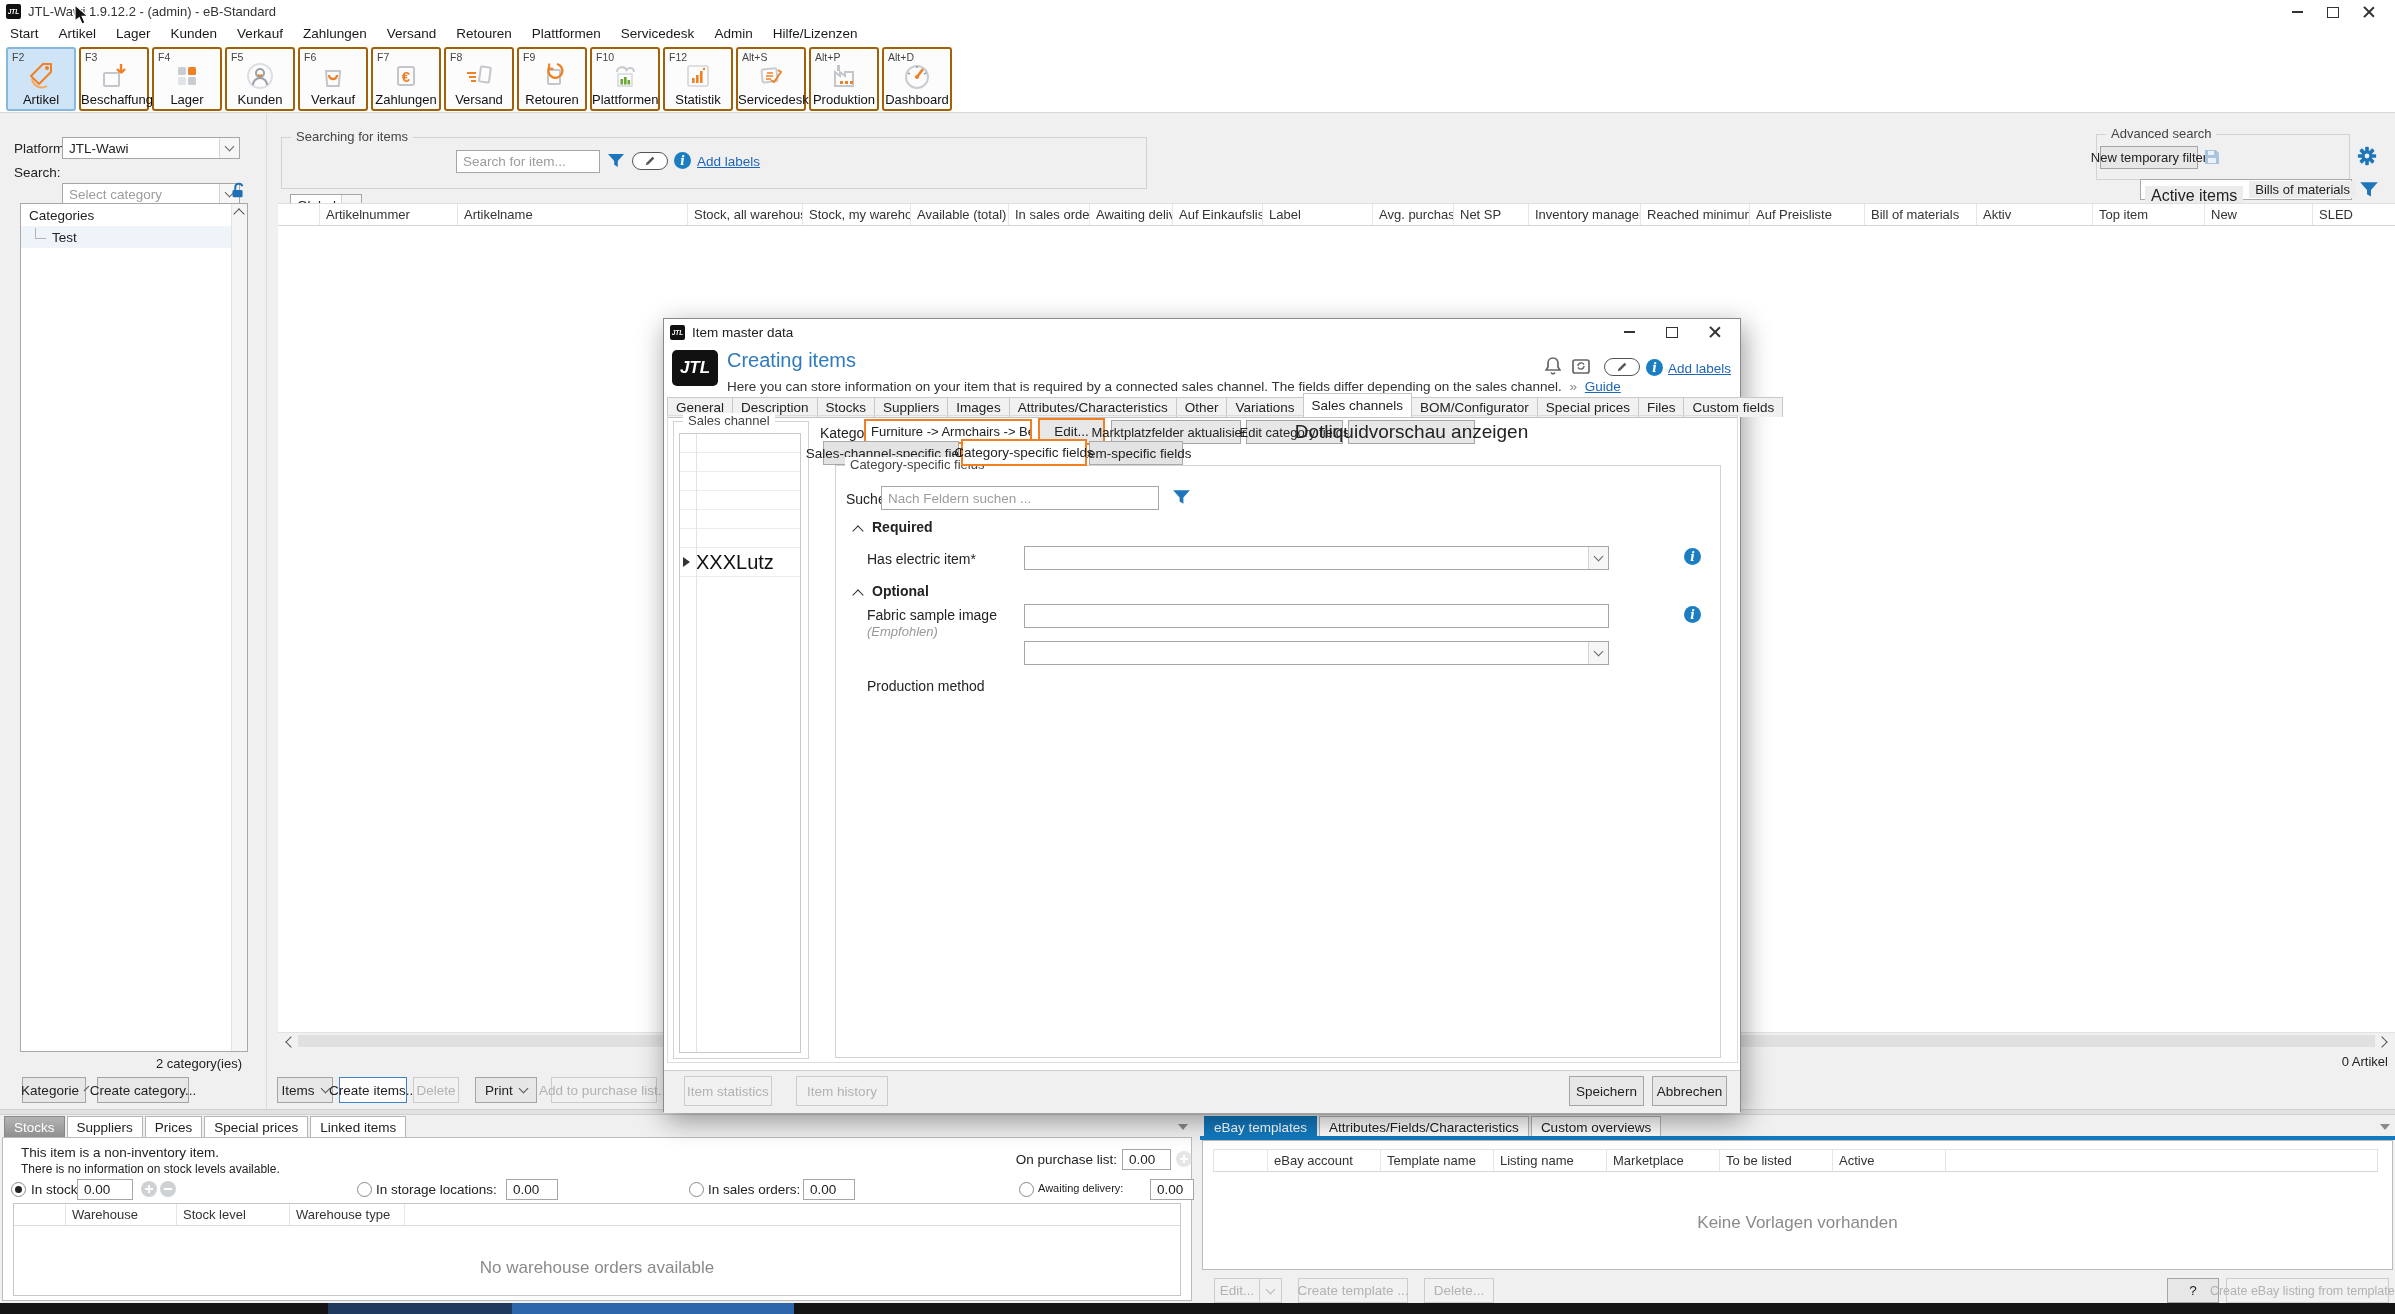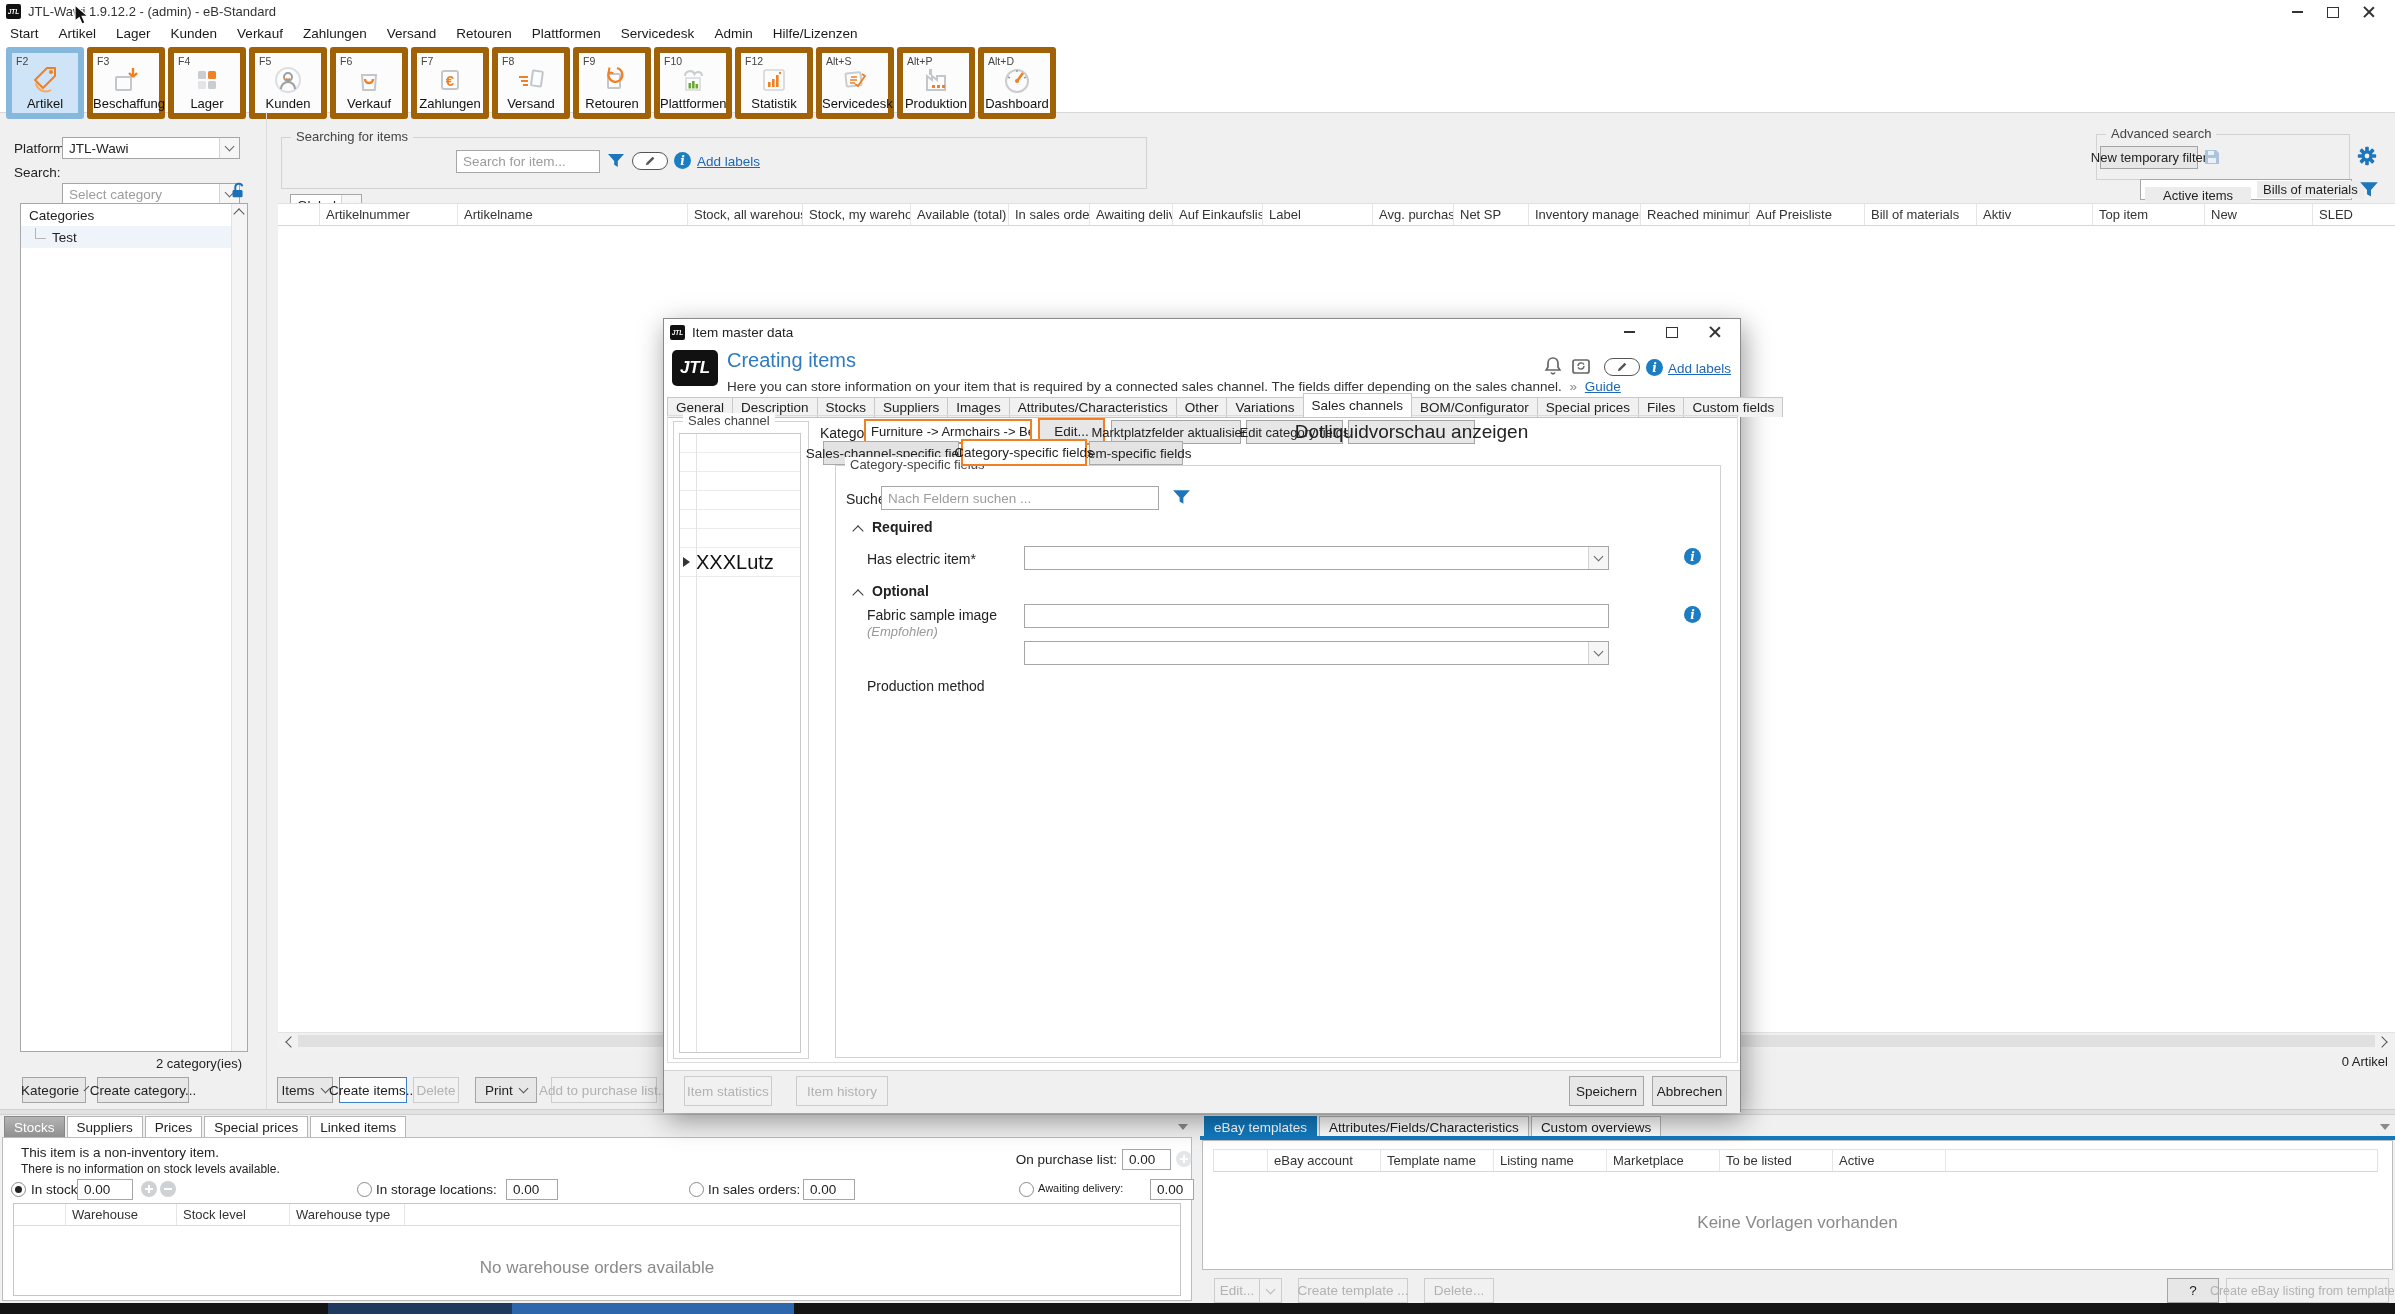--- a/index.html
+++ b/index.html
@@ -14,21 +14,21 @@
   .wc{width:34px;height:20px;display:flex;align-items:center;justify-content:center;}
   .minbar{width:11px;height:2px;background:#333;}
   .maxbox{width:10px;height:9px;border:1.5px solid #333;}
   .xg{position:relative;width:12px;height:12px;}
   .xg::before,.xg::after{content:"";position:absolute;left:5px;top:-1px;width:1.6px;height:14px;background:#333;}
   .xg::before{transform:rotate(45deg);} .xg::after{transform:rotate(-45deg);}
   .menubar{left:0;top:23px;width:2395px;height:21px;background:#fff;display:flex;align-items:center;border-bottom:1px solid #ececec;}
   .mitem{padding:0 10px;font-size:13.5px;color:#1a1a1a;}
   .toolbar{left:0;top:44px;width:2395px;height:68px;background:#fff;border-bottom:1px solid #d8d8d8;}
   .tbar{left:6px;top:3px;display:flex;}
-  .tbtn{position:relative;width:66px;height:60px;background:#fcfcfc;border:6px solid #a16207;border-radius:3px;margin-right:3px;flex:none;}
+  .tbtn{position:relative;width:66px;height:60px;background:#fcfcfc;border:2px solid #a16207;border-radius:3px;margin-right:3px;flex:none;}
   .tbtn.act{background:#cfe4f6;border-color:#86b8de;}
   .tbtn .k{position:absolute;top:2px;left:4px;font-size:10.5px;color:#444;}
   .tbtn .ticon{position:absolute;left:50%;top:27px;transform:translate(-50%,-50%);width:32px;height:32px;}
   .tbtn .tl{position:absolute;bottom:2px;left:0;right:0;text-align:center;font-size:13px;color:#111;}
   .euro{position:absolute;left:50%;top:16px;transform:translate(-50%,-50%);font-size:15px;color:#ef8023;font-weight:bold;}
   .euro::after{content:"€";}
   
   .btn{display:flex;align-items:center;justify-content:center;background:#e7e7e7;border:1px solid #a5a5a5;font-size:13.5px;color:#222;box-sizing:border-box;white-space:nowrap;}
   .btn.dis{color:#b2b2b2;border-color:#cccccc;background:#f1f1f1;}
   .btn.blue{background:#fdfdfd;border:1.5px solid #3b82c8;}
@@ -313,21 +313,21 @@
         <g fill="#1d76bb">
           <rect x="10" y="2" width="4" height="20" rx="1"></rect>
           <rect x="2" y="10" width="20" height="4" rx="1"></rect>
           <rect x="10" y="2" width="4" height="20" rx="1" transform="rotate(45 12 12)"></rect>
           <rect x="10" y="2" width="4" height="20" rx="1" transform="rotate(-45 12 12)"></rect>
           <circle cx="12" cy="12" r="6"></circle>
           <circle cx="12" cy="12" r="2.6" fill="#f0f0f0"></circle>
         </g>
       </svg></span>
   <div class="a" style="left:2140px;top:179px;width:212px;height:21px;background:#fff;border:1px solid #a8a8a8;display:flex;align-items:center;padding:0 4px;box-sizing:border-box;">
-    <span style="background:#ececec;padding:1px 18px;font-size:13px;margin-right:6px;white-space:nowrap;margin-top:12px;">Active items</span>
+    <span style="background:#ececec;padding:1px 6px;font-size:16px;margin-right:6px;white-space:nowrap;margin-top:12px;">Active items</span>
     <span style="background:#ececec;padding:1px 6px;font-size:13px;white-space:nowrap;">Bills of materials</span>
   </div>
   <span class="a" style="left:2358px;top:179px;"><svg width="22" height="22" viewBox="0 0 20 20">
         <path d="M2 3h16l-6.2 7v6l-3.6-2.2V10z" fill="#1d76bb"></path>
       </svg></span>
 
   <div class="a" style="left:278px;top:203px;width:2117px;height:829px;background:#fff;border-top:1px solid #e0e0e0;">
     <div class="thead">
       <div class="th" style="width:14px;"></div>
       <div class="th" style="width:138px;">Artikelnummer</div>

